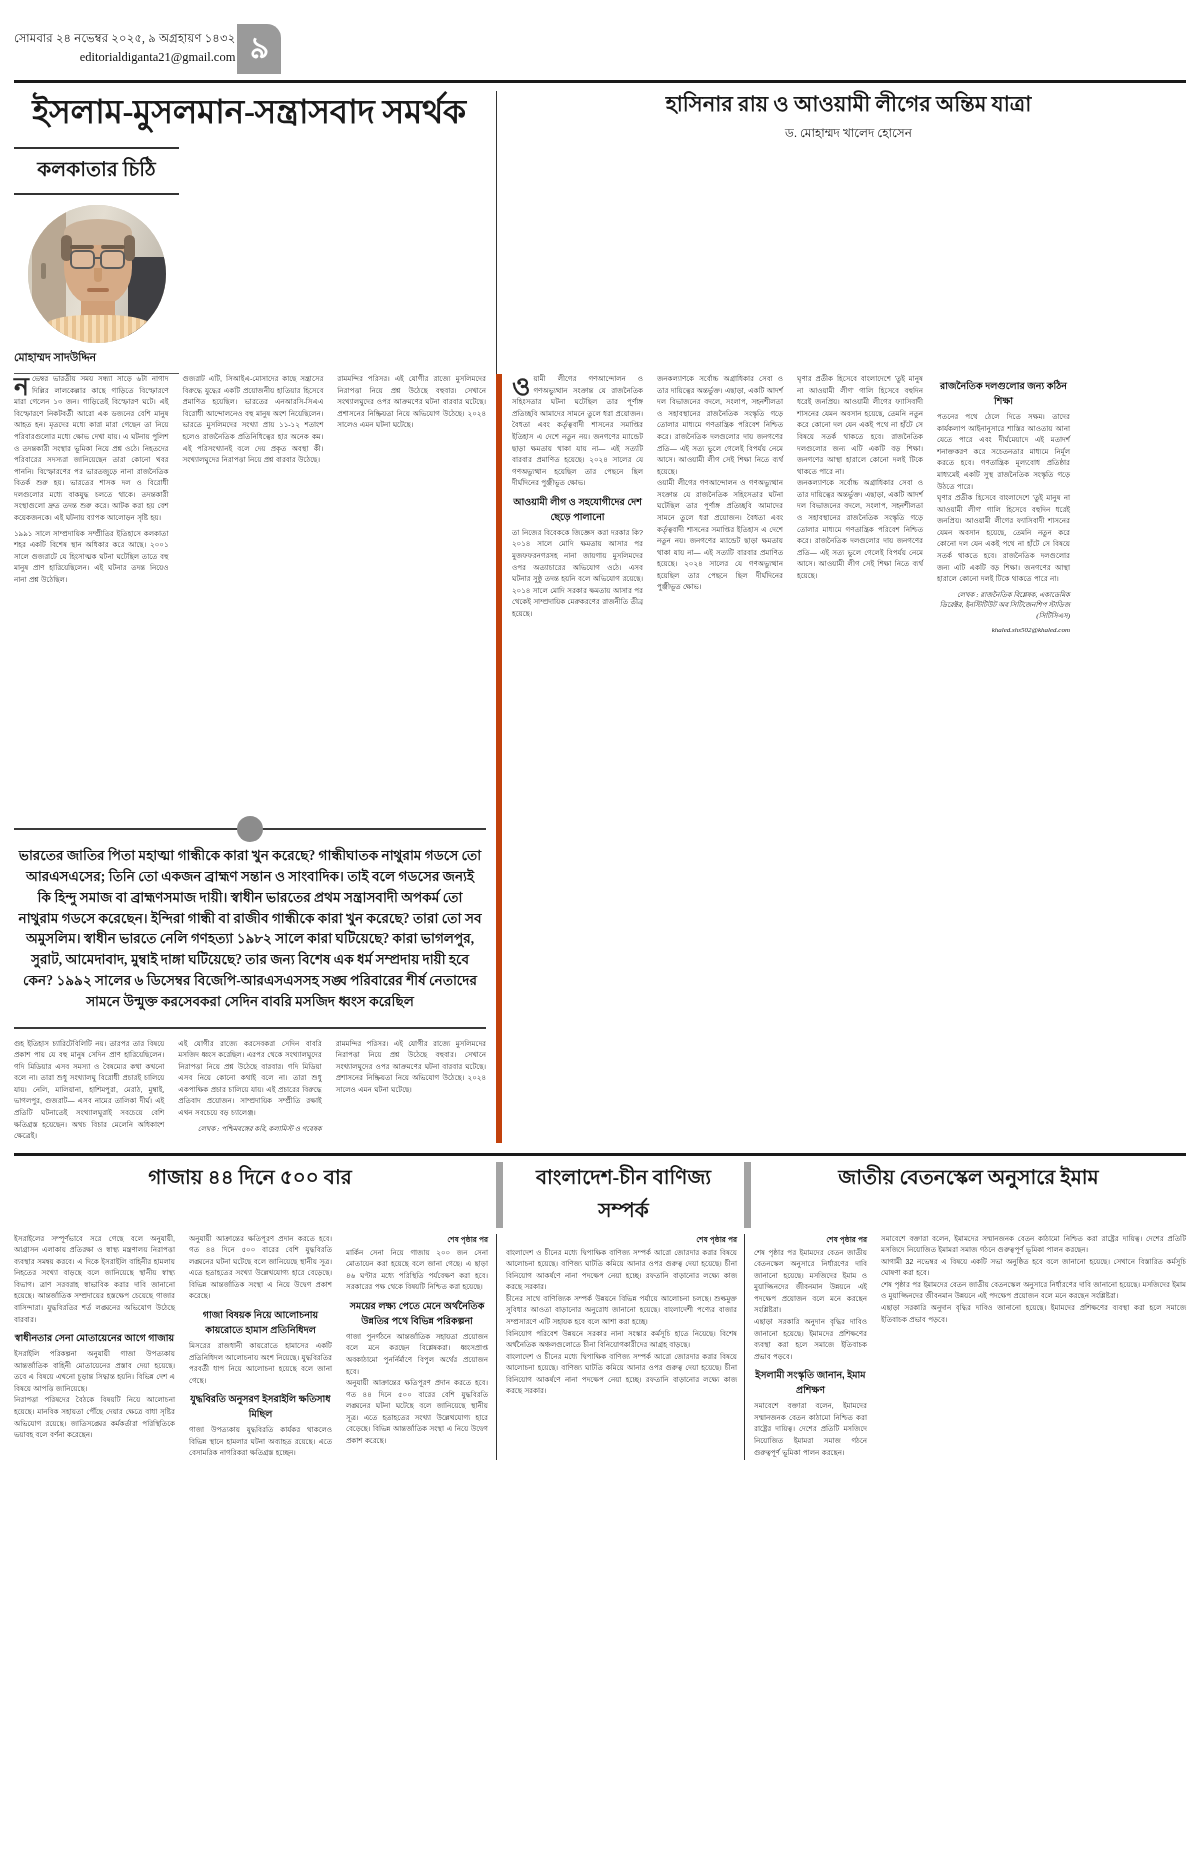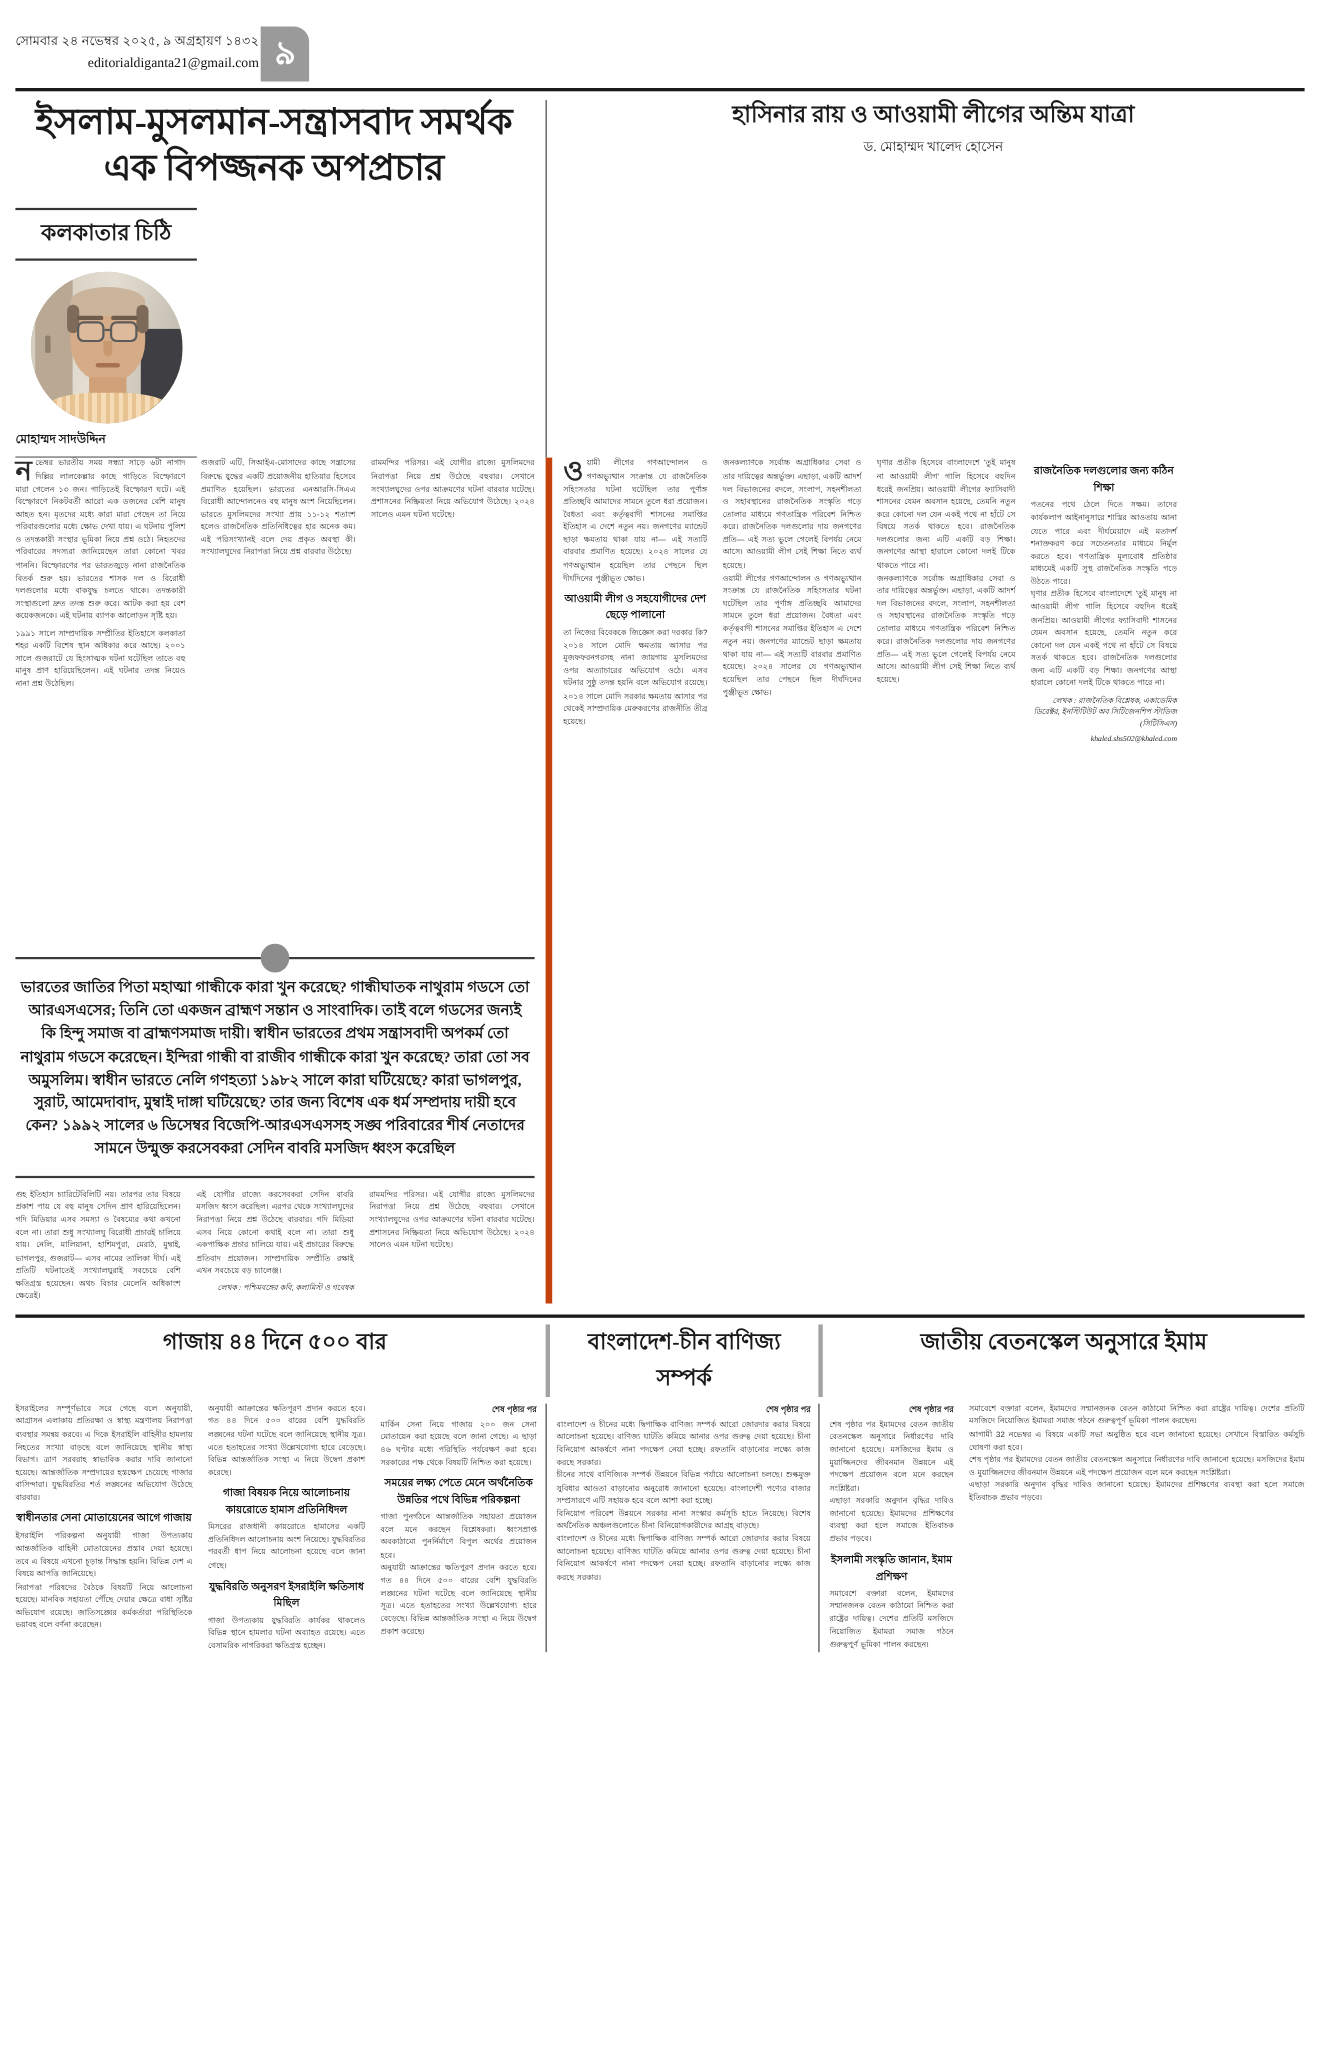--- a/index.html
+++ b/index.html
@@ -131,21 +131,21 @@
     font-weight: bold; color: #1a1a1a; padding: 16px 4px 14px;
   }
   .pq-rule-b { height: 2px; background: #3a3a3a; position: relative; }
 
   
   .section-rule { height: 3px; background: #1a1a1a; margin: 10px 0 0; }
 
   
   .bottom-heads { display: flex; margin-top: 6px; }
   .bh { text-align: center; font-size: 20px; font-weight: bold; }
-  .bh-sep { border-left: 4px solid #a3a3a3; }
+  .bh-sep { border-left: 7px solid #a3a3a3; }
   .jump-label { font-size: 7.4px; font-weight: bold; text-align: right; margin-bottom: 2px; font-family:"Liberation Sans",sans-serif; }
 </style>
 </head>
 <body>
 
 <div class="page">
 
   <div class="masthead">
     <div class="masthead-right">
       <div class="mr-lines">
@@ -154,21 +154,20 @@
       </div>
       <div class="page-badge">৯</div>
     </div>
   </div>
   <div class="rule-thick"></div>
 
   <div class="headline-row">
     <div class="hl-left">
       <div class="headline-main">
         <span>ইসলাম-মুসলমান-সন্ত্রাসবাদ সমর্থক</span>
-        <span class="l2">এক বিপজ্জনক অপপ্রচার</span>
       </div>
       <div class="coltag-box">
         <div class="coltag-rule"></div>
         <div class="coltag">কলকাতার চিঠি</div>
         <div class="coltag-rule"></div>
         <div class="author-photo">
           <div class="ph-bg"></div>
             <div class="ph-door"></div>
             <div class="ph-dark"></div>
           <div class="ph-head"></div>

